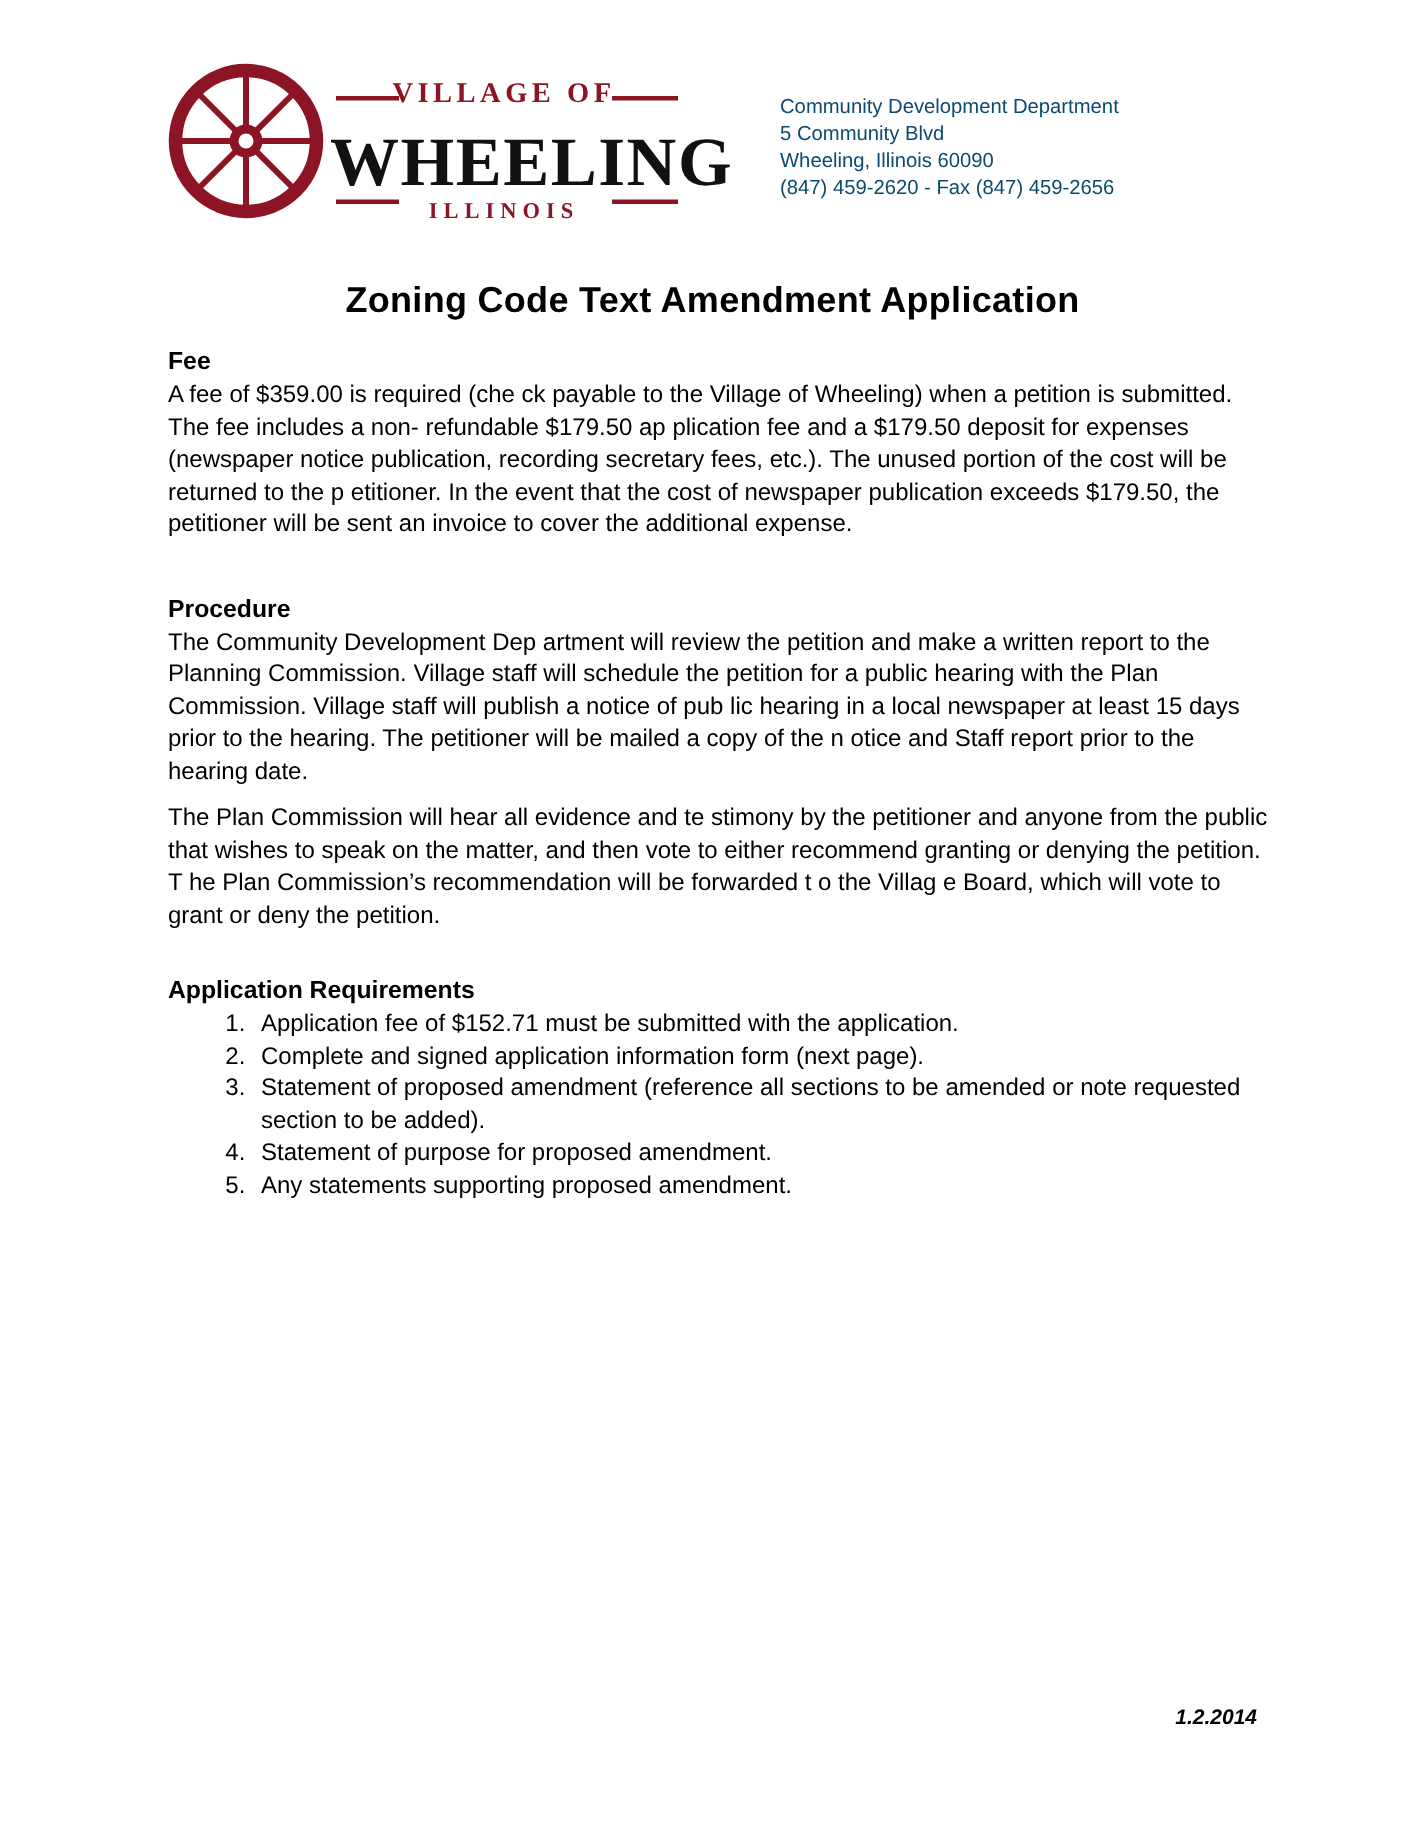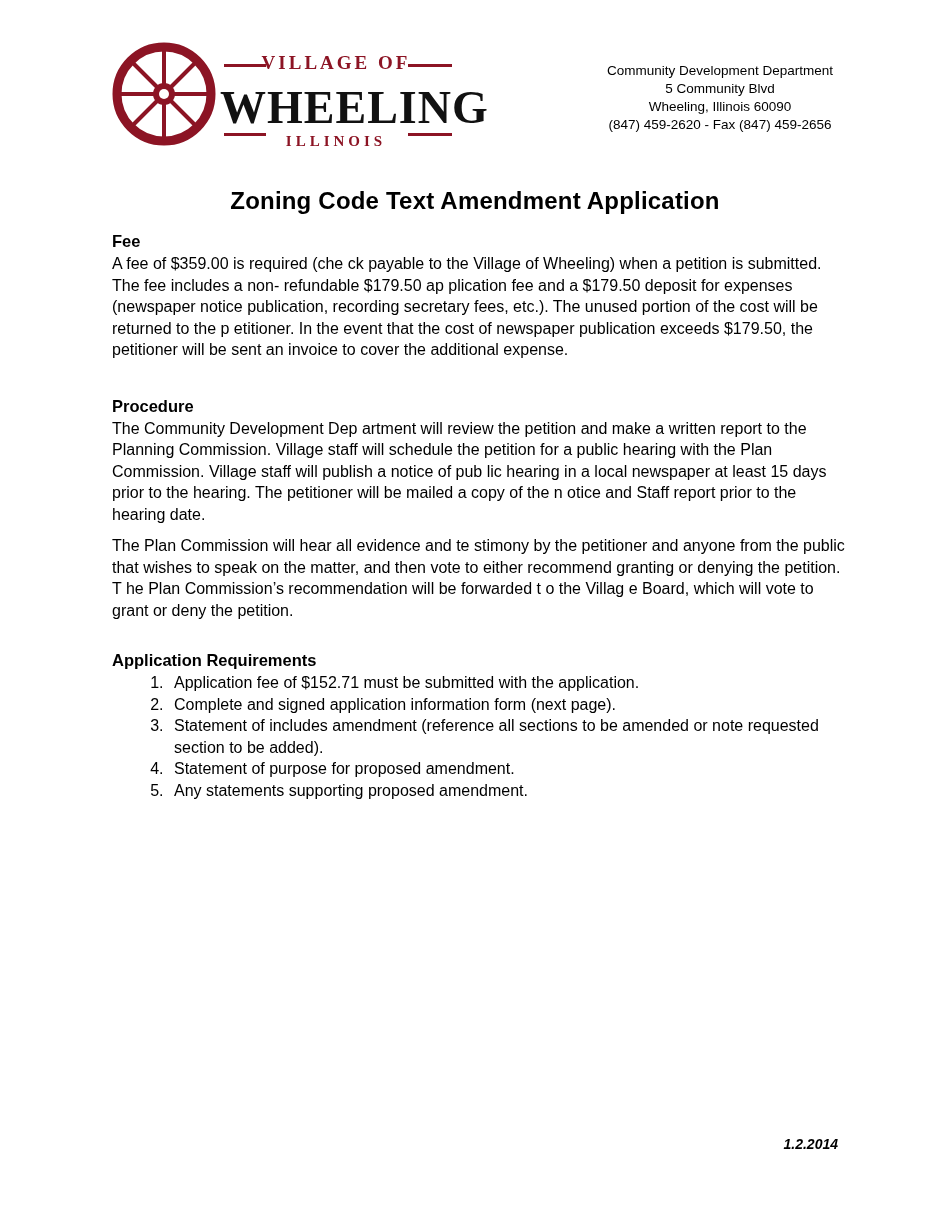--- a/index.html
+++ b/index.html
@@ -83,24 +83,24 @@
     position: absolute;
     height: 3px;
     background: #8c1424;
   }
 
   .addr {
     position: absolute;
     left: 520px;
     top: 22px;
     width: 400px;
-    text-align: center;
+    text-align: left;
     font-size: 13.5px;
     line-height: 18px;
-    color: #000000;
+    color: #0c4a6e;
   }
 
   
   .doc-title {
     position: absolute;
     top: 187px;
     left: 0;
     width: 950px;
     text-align: center;
     font-size: 24px;
@@ -209,20 +209,20 @@
     <p class="para">The Community Development Dep artment will review the petition and make a written report to the Planning Commission.  Village staff will schedule the petition for a public hearing with the Plan Commission.  Village staff will  publish a notice of pub lic hearing in a local newspaper at least 15 days prior to the hearing. The petitioner will be mailed a copy of the n otice and Staff report prior to the hearing date.</p>
     <div class="gap-sm"></div>
     <p class="para">The Plan Commission will hear all evidence and te stimony by the petitioner and anyone from the public that wishes to speak on the matter, and then vote to either recommend granting or denying the petition.  T he Plan Commission’s recommendation will be forwarded t o the Villag e Board, which will vote to grant or deny the petition.</p>
 
     <div class="gap-md"></div>
 
     <h2 class="sec">Application Requirements</h2>
     <ol class="reqs">
       <li>Application fee of $152.71 must be submitted with the application.</li>
       <li>Complete and signed application information form (next page).</li>
-      <li>Statement  of includes amendment (reference all sections to be amended or note requested section to be added).</li>
+      <li>Statement  of proposed amendment (reference all sections to be amended or note requested section to be added).</li>
       <li>Statement of purpose for proposed amendment.</li>
       <li>Any statements supporting proposed amendment.</li>
     </ol>
   </div>
 
   <div class="footer-date">1.2.2014</div>
 </div>
 
 </body></html>

